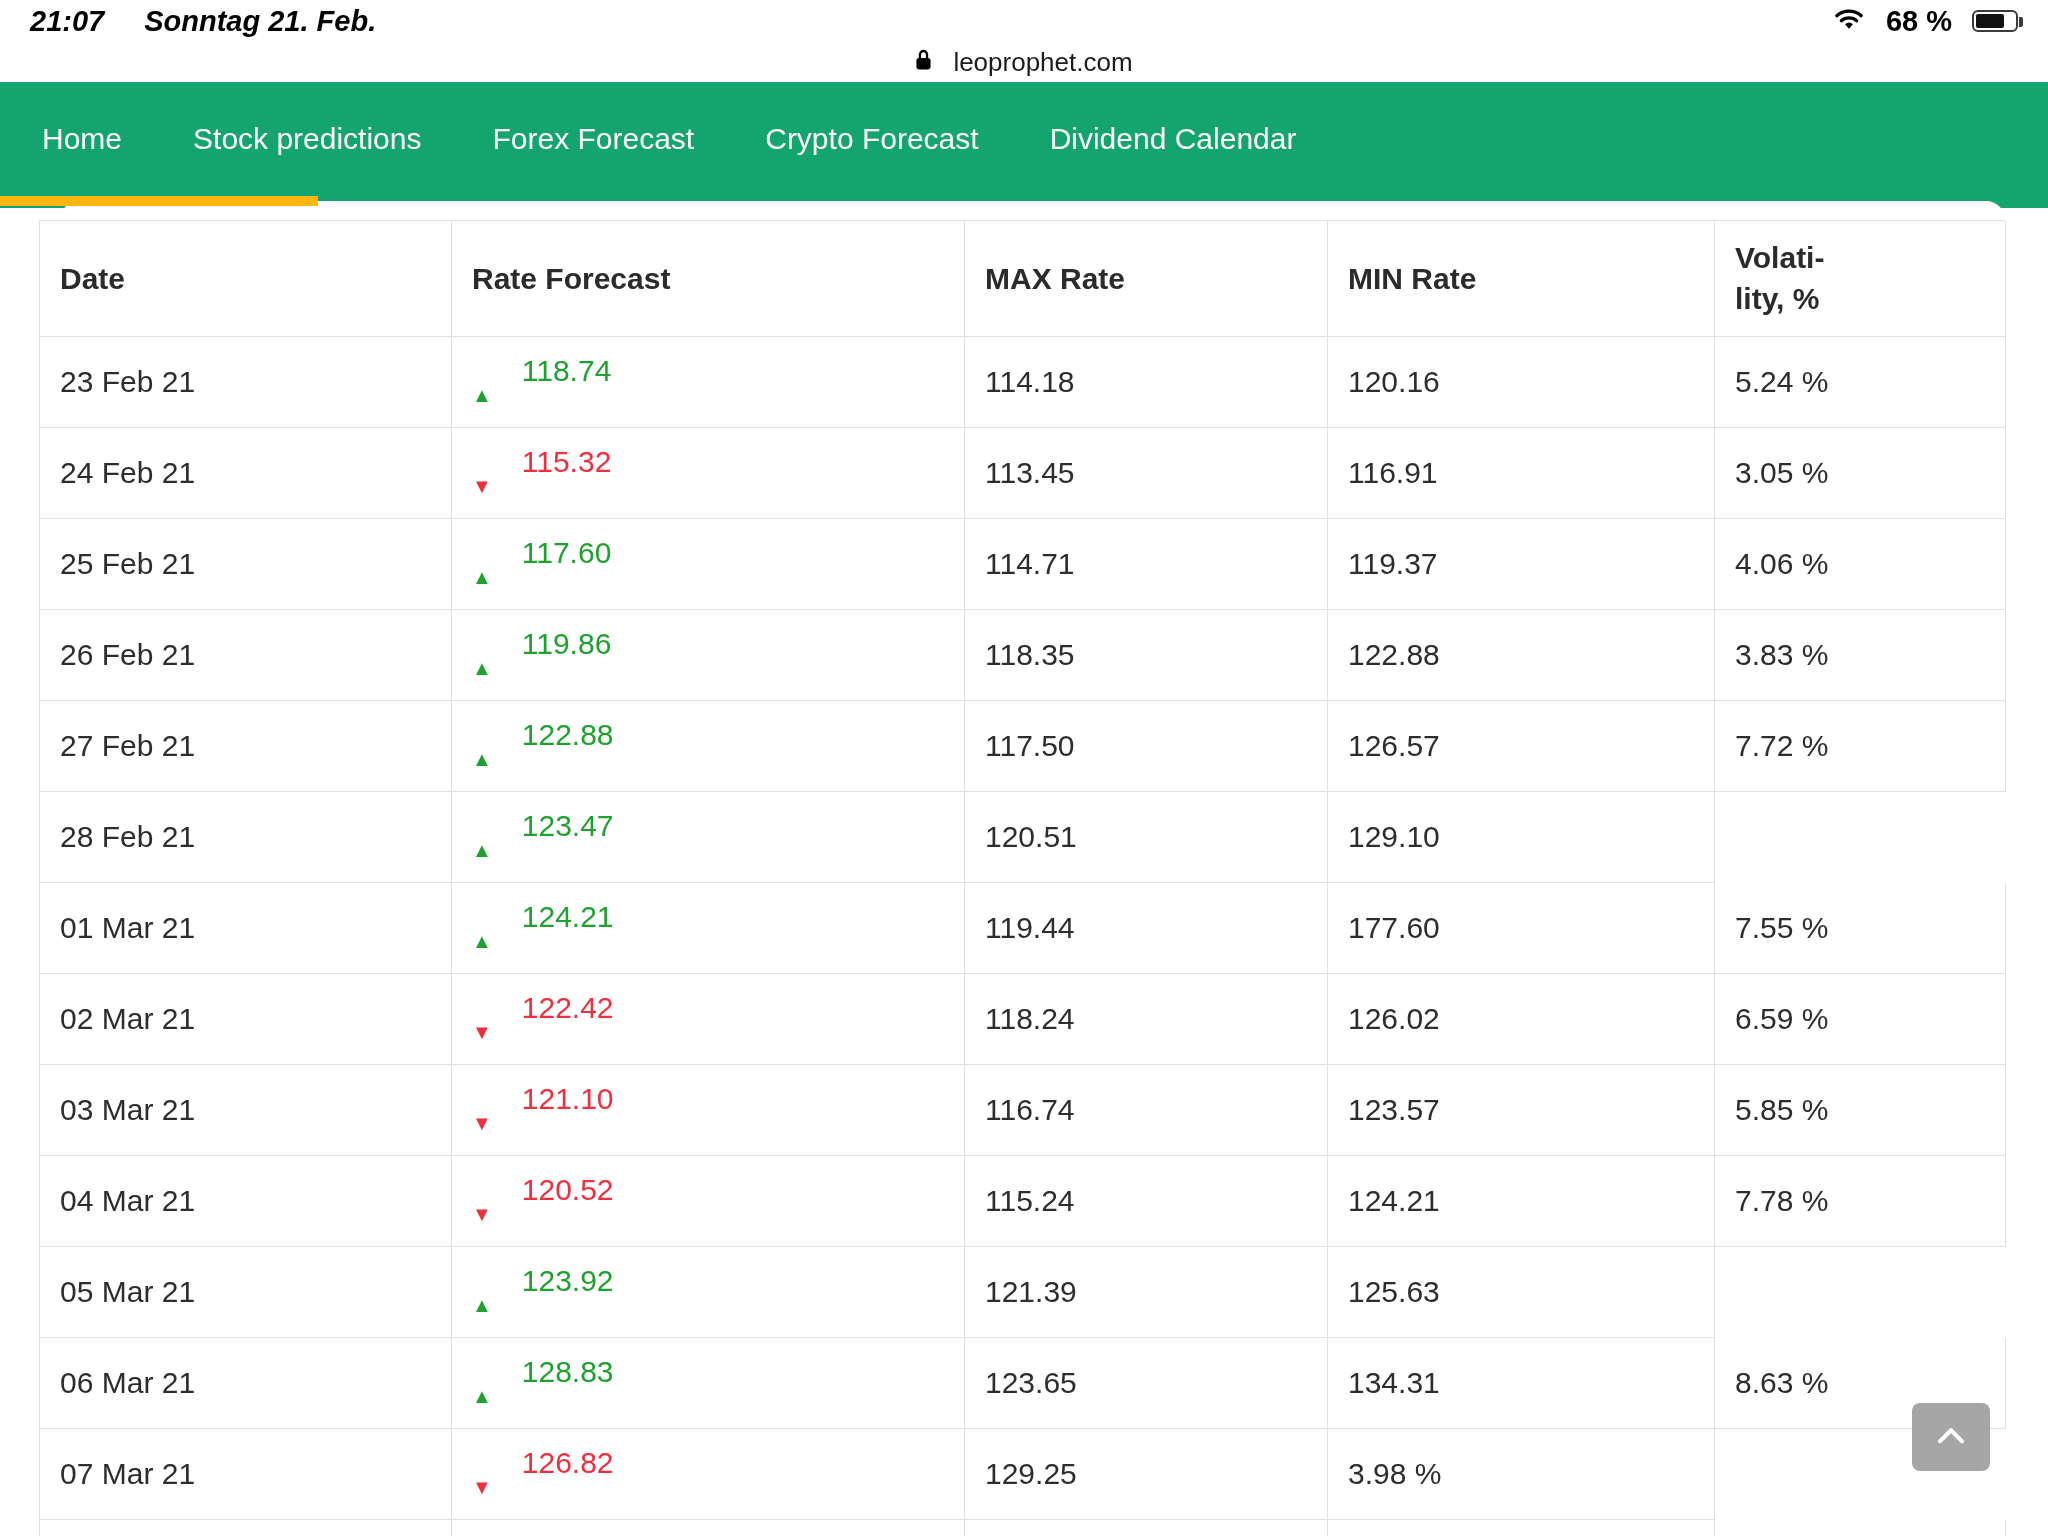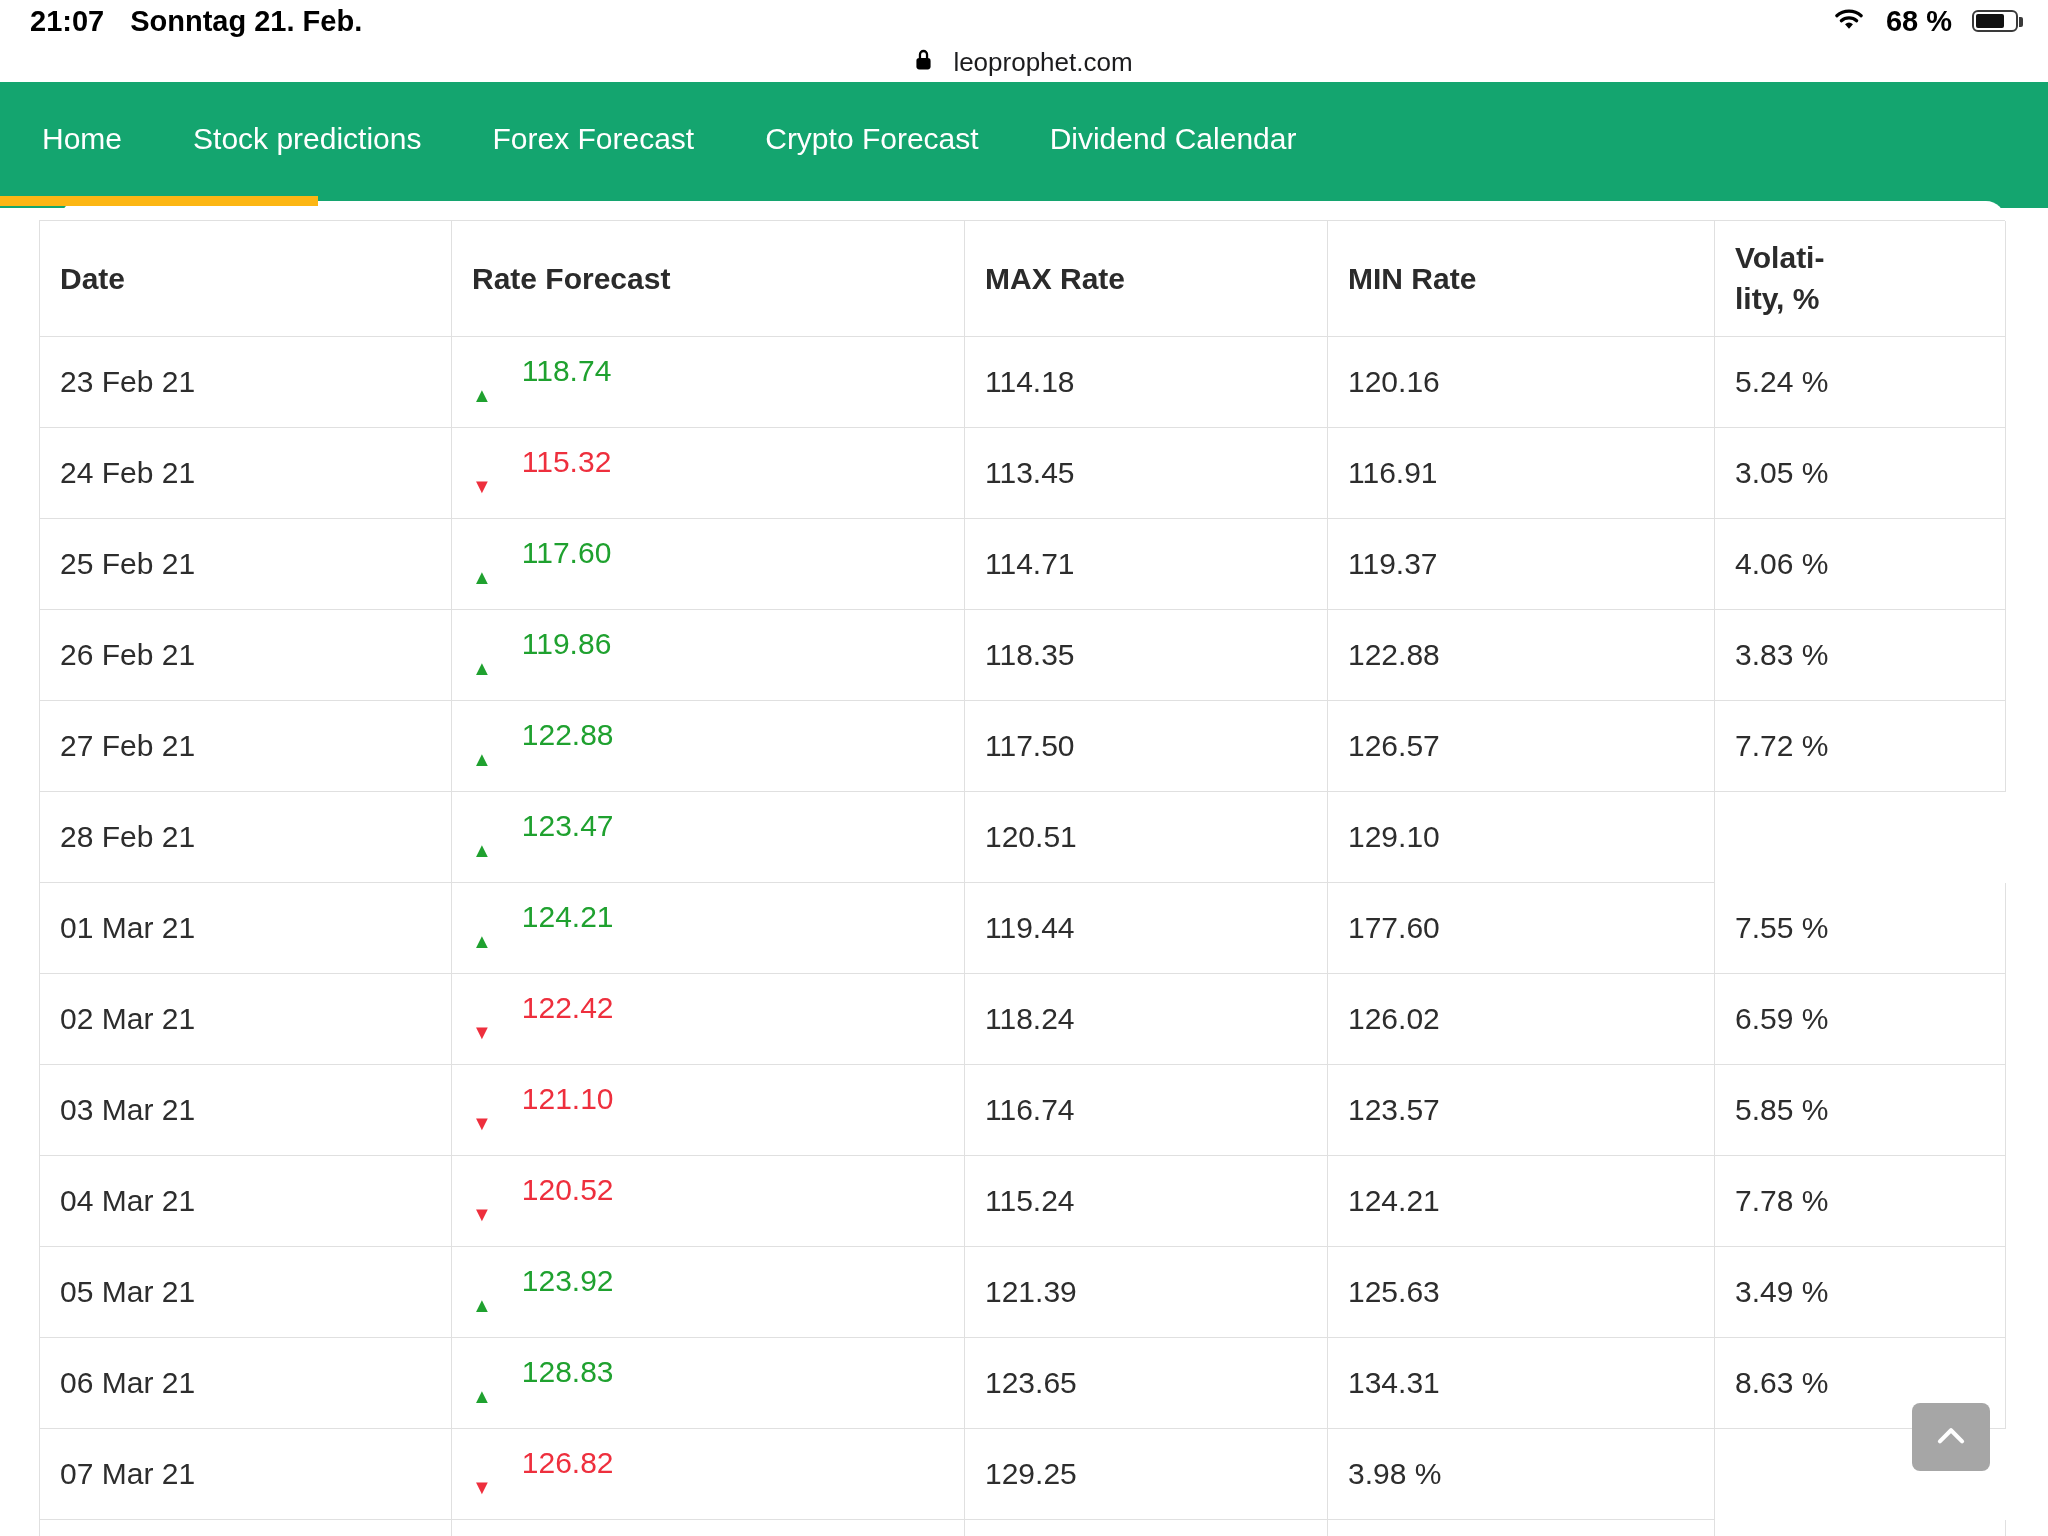--- a/index.html
+++ b/index.html
@@ -3,21 +3,21 @@
 <meta charset="utf-8">
 <style>
   * { margin:0; padding:0; box-sizing:border-box; }
   html,body { width:2048px; height:1536px; overflow:hidden; background:#fff;
     font-family:"Liberation Sans","DejaVu Sans",sans-serif; color:#2d2d2d; }
   .page { position:relative; width:2048px; height:1536px; }
 
   
   .status-bar { height:42px; display:flex; align-items:center; justify-content:space-between;
     padding:0 30px; font-size:29px; font-weight:600; color:#000; }
-  .status-left { display:flex; gap:26px; align-items:center; }
+  .status-left { display:flex; gap:40px; align-items:center;font-style:italic; }
   .status-right { display:flex; gap:20px; align-items:center; }
   .battery { position:relative; width:46px; height:22px; border:2px solid #3a3a3a; border-radius:6px; }
   .battery .level { position:absolute; left:2px; top:2px; bottom:2px; width:66%; background:#111; border-radius:2px; }
   .battery .tip { position:absolute; right:-7px; top:5px; width:4px; height:10px; background:#3a3a3a; border-radius:0 2px 2px 0; }
 
   
   .url-bar { height:40px; display:flex; align-items:center; justify-content:center; gap:21px;
     font-size:26px; color:#1c1c1e; }
 
   
@@ -213,21 +213,20 @@
         <div class="cell">7.78 %</div>
       </div>
         <div class="trow up" style="">
         <div class="cell">05 Mar 21</div>
         <div class="cell forecast-cell">
           <span class="tri">▲</span>
           <span class="num">123.92</span>
         </div>
         <div class="cell">121.39</div>
         <div class="cell">125.63</div>
-        <div class="cell">3.49 %</div>
       </div>
         <div class="trow up" style="">
         <div class="cell">06 Mar 21</div>
         <div class="cell forecast-cell">
           <span class="tri">▲</span>
           <span class="num">128.83</span>
         </div>
         <div class="cell">123.65</div>
         <div class="cell">134.31</div>
         <div class="cell">8.63 %</div>

